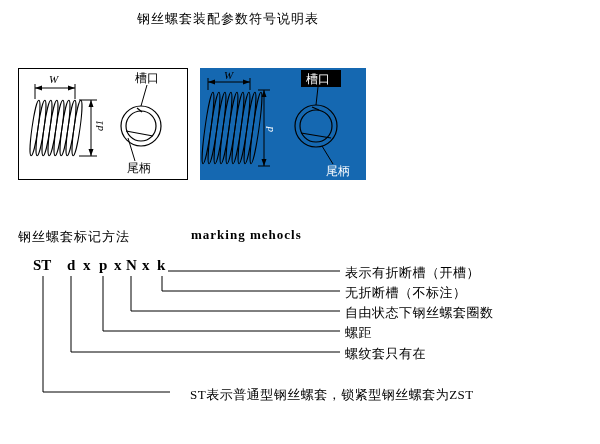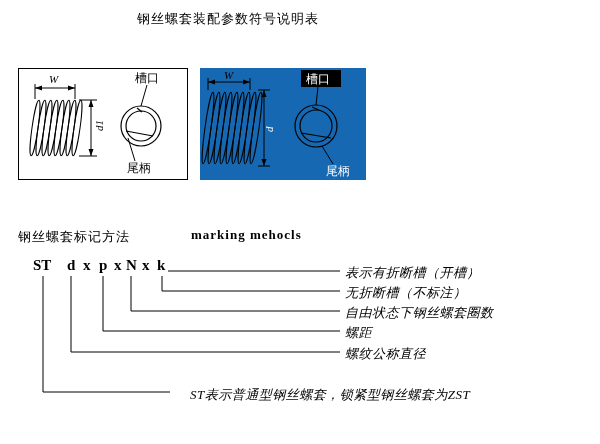--- a/index.html
+++ b/index.html
@@ -9,21 +9,21 @@
   }
   .abs{position:absolute;}
   .title{font-size:13px;letter-spacing:1px;}
   .box{box-sizing:border-box;}
   .left-box{left:18px;top:68px;width:170px;height:112px;border:1px solid #000;background:#fff;}
   .right-box{left:200px;top:68px;width:166px;height:112px;background:#1568b1;}
   .desc{left:372px;top:64px;width:226px;font-size:16px;line-height:25.5px;letter-spacing:1.5px;}
   .h-cn{left:18px;top:228px;font-size:13px;letter-spacing:1px;}
   .h-en{left:191px;top:227px;font-size:13px;font-weight:bold;letter-spacing:1px;}
   .code{top:257px;font-size:15px;font-weight:bold;}
-  .expl{font-size:13px;letter-spacing:0.5px;white-space:nowrap;font-style:italic;}
+  .expl{font-size:13px;letter-spacing:0.5px;white-space:nowrap;}
   svg text{font-family:"Liberation Serif","DejaVu Serif",serif;}
   .dimtxt{font-size:11px;font-style:italic;}
   .cjk12{font-size:12px;}
   .nolines{pointer-events:none;}
 </style>
 </head>
 <body>
 
 <div id="screen">
 
@@ -146,16 +146,16 @@
       <polyline points="103,276 103,331 340,331"></polyline>
       <polyline points="71,276 71,352 340,352"></polyline>
       <polyline points="43,276 43,392 170,392"></polyline>
     </g>
   </svg>
 
   <div class="abs expl" style="left:345px;top:264px;">表示有折断槽（开槽）</div>
   <div class="abs expl" style="left:345px;top:304px;">自由状态下钢丝螺套圈数</div>
   <div class="abs expl" style="left:345px;top:284px;">无折断槽（不标注）</div>
   <div class="abs expl" style="left:345px;top:324px;">螺距</div>
-  <div class="abs expl" style="left:345px;top:345px;">螺纹公称直径</div>
+  <div class="abs expl" style="left:345px;top:345px;">螺纹套只有在</div>
   <div class="abs expl" style="left:190px;top:386px;">ST表示普通型钢丝螺套，锁紧型钢丝螺套为ZST</div>
 
 </div>
 
 </body></html>

